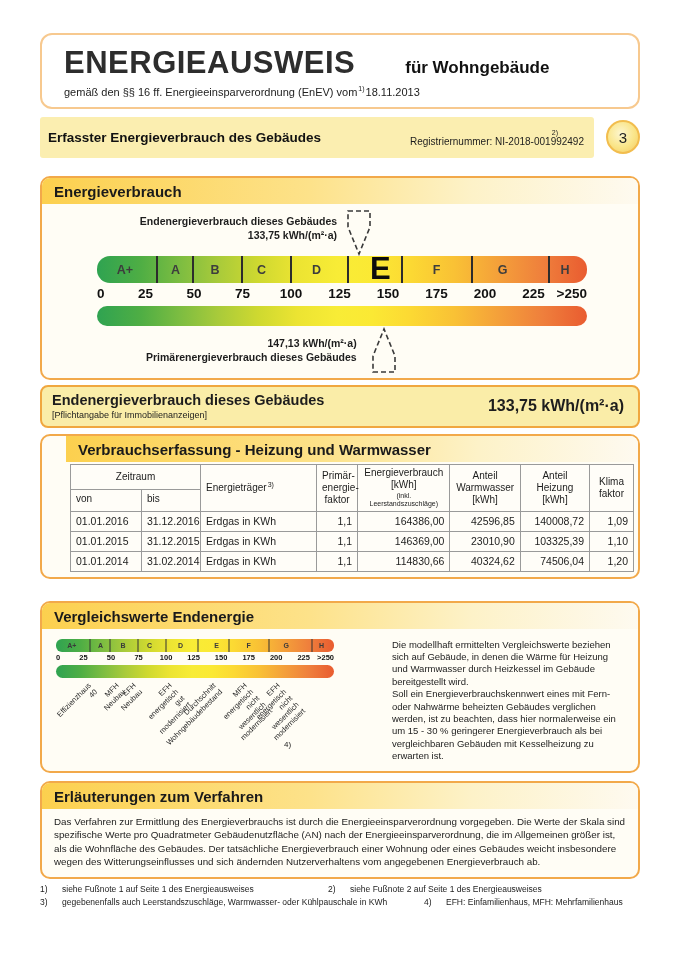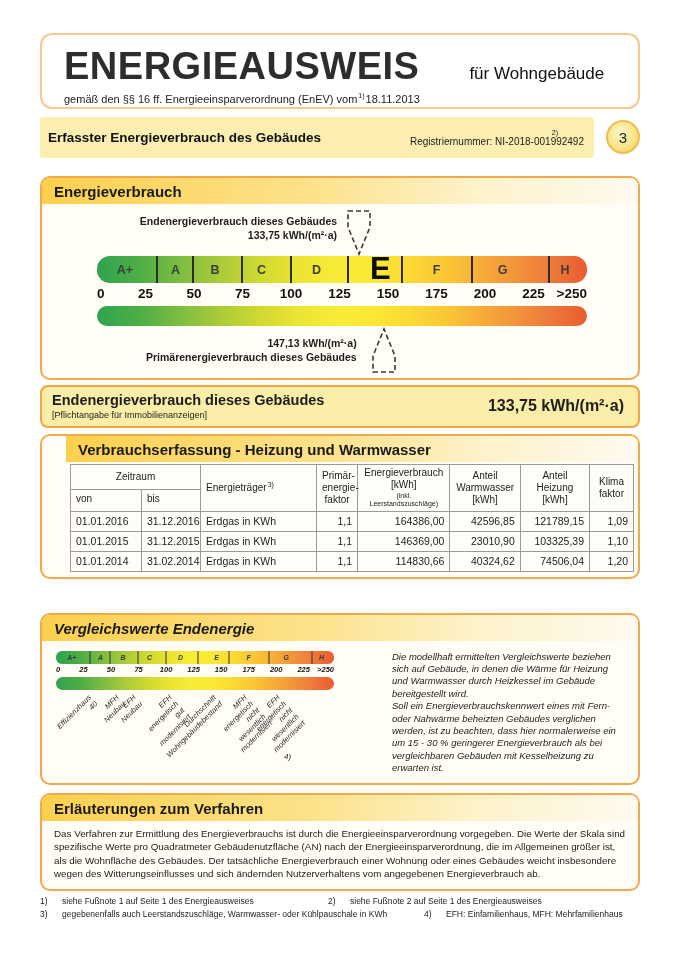--- a/index.html
+++ b/index.html
@@ -3,22 +3,22 @@
 <meta charset="utf-8">
 <style>
   html,body{margin:0;padding:0;background:#e8e8e8;}
   .page{position:relative;width:679px;height:960px;background:#ffffff;box-sizing:border-box;
         padding:33px 39px 0 40px;font-family:"Liberation Sans",sans-serif;color:#1d1d1d;overflow:hidden;}
   .pre{white-space:pre-line;}
 
   
   .header-box{border:2px solid #f7c98f;border-radius:12px;padding:10px 16px 12px 22px;height:76px;box-sizing:border-box;}
   .title-row{display:flex;align-items:baseline;}
-  .main-title{font-size:38px;font-weight:bold;color:#2d2d2d;letter-spacing:.5px;}
-  .title-suffix{font-size:17px;font-weight:normal;margin-left:50px;color:#111;}
+  .main-title{font-size:31px;font-weight:bold;color:#2d2d2d;letter-spacing:.5px;}
+  .title-suffix{font-size:17px;font-weight:bold;margin-left:50px;color:#111;}
   .law-line{font-size:11px;margin-top:4px;color:#222;}
   sup.fn{font-size:7px;vertical-align:super;margin:0 1px;}
 
   
   .registry-row{display:flex;align-items:center;margin-top:9px;height:38px;}
   .registry-bar{flex:1;background:#fbeeb0;border-radius:3px;height:41px;display:flex;align-items:center;
                 justify-content:space-between;padding:0 10px 0 8px;box-sizing:border-box;}
   .reg-title{font-size:13.5px;font-weight:bold;color:#111;}
   .reg-right{display:flex;flex-direction:column;align-items:flex-end;line-height:1;}
   .reg-sup{font-size:7px;margin:1px 26px 1px 0;}
@@ -69,21 +69,21 @@
   .vtable{width:calc(100% - 8px);margin:2px 4px 5px 4px;border-collapse:collapse;table-layout:fixed;background:#fffdf8;}
   .vtable th,.vtable td{border:1px solid #9a9a9a;font-weight:normal;font-size:10.5px;color:#1c1c1c;
                         padding:2px 5px;box-sizing:border-box;}
   .vtable th{text-align:center;font-size:10px;line-height:1.2;}
   .vtable .subnote{font-size:7px;display:block;margin-top:1px;}
   .vtable td.num{text-align:right;}
   .vtable td{height:20px;}
   .vtable .vonbis th{padding-top:0;text-align:left;font-size:10px;}
 
   
-  .vergleich-box{margin-top:34px;position:relative;height:172px;box-sizing:border-box;font-style:italic;}
+  .vergleich-box{margin-top:22px;position:relative;height:172px;box-sizing:border-box;}
   .mini-scale{position:relative;width:278px;margin:10px 0 0 14px;}
   .m-letters{position:relative;height:13px;}
   .m-letters .letters-grad{border-radius:6px;}
   .m-letters .sdiv{width:1px;background:#333;}
   .m-letters .cls{font-size:7px;color:#3a3a3a;}
   .m-ticks{position:relative;height:12px;}
   .m-ticks .tick{font-size:7.5px;top:1px;}
   .m-bar2{height:13px;border-radius:7px;margin-top:1px;
      background:linear-gradient(90deg,#2fa351 0%,#4fae44 9%,#7dbd41 17%,#aacb3a 25%,#cfd930 33%,
        #ece432 41%,#f8ec36 49%,#fbe934 56%,#fcd933 64%,#f9c135 73%,#f4a03a 82%,#ef7f3c 91%,#e95c30 100%);}
@@ -252,21 +252,21 @@
         </tr>
       </thead>
       <tbody>
         <tr>
           <td>01.01.2016</td>
           <td>31.12.2016</td>
           <td>Erdgas in KWh</td>
           <td class="num">1,1</td>
           <td class="num">164386,00</td>
           <td class="num">42596,85</td>
-          <td class="num">121789,15</td>
+          <td class="num">140008,72</td>
           <td class="num">1,09</td>
         </tr>
         <tr>
           <td>01.01.2015</td>
           <td>31.12.2015</td>
           <td>Erdgas in KWh</td>
           <td class="num">1,1</td>
           <td class="num">146369,00</td>
           <td class="num">23010,90</td>
           <td class="num">103325,39</td>

